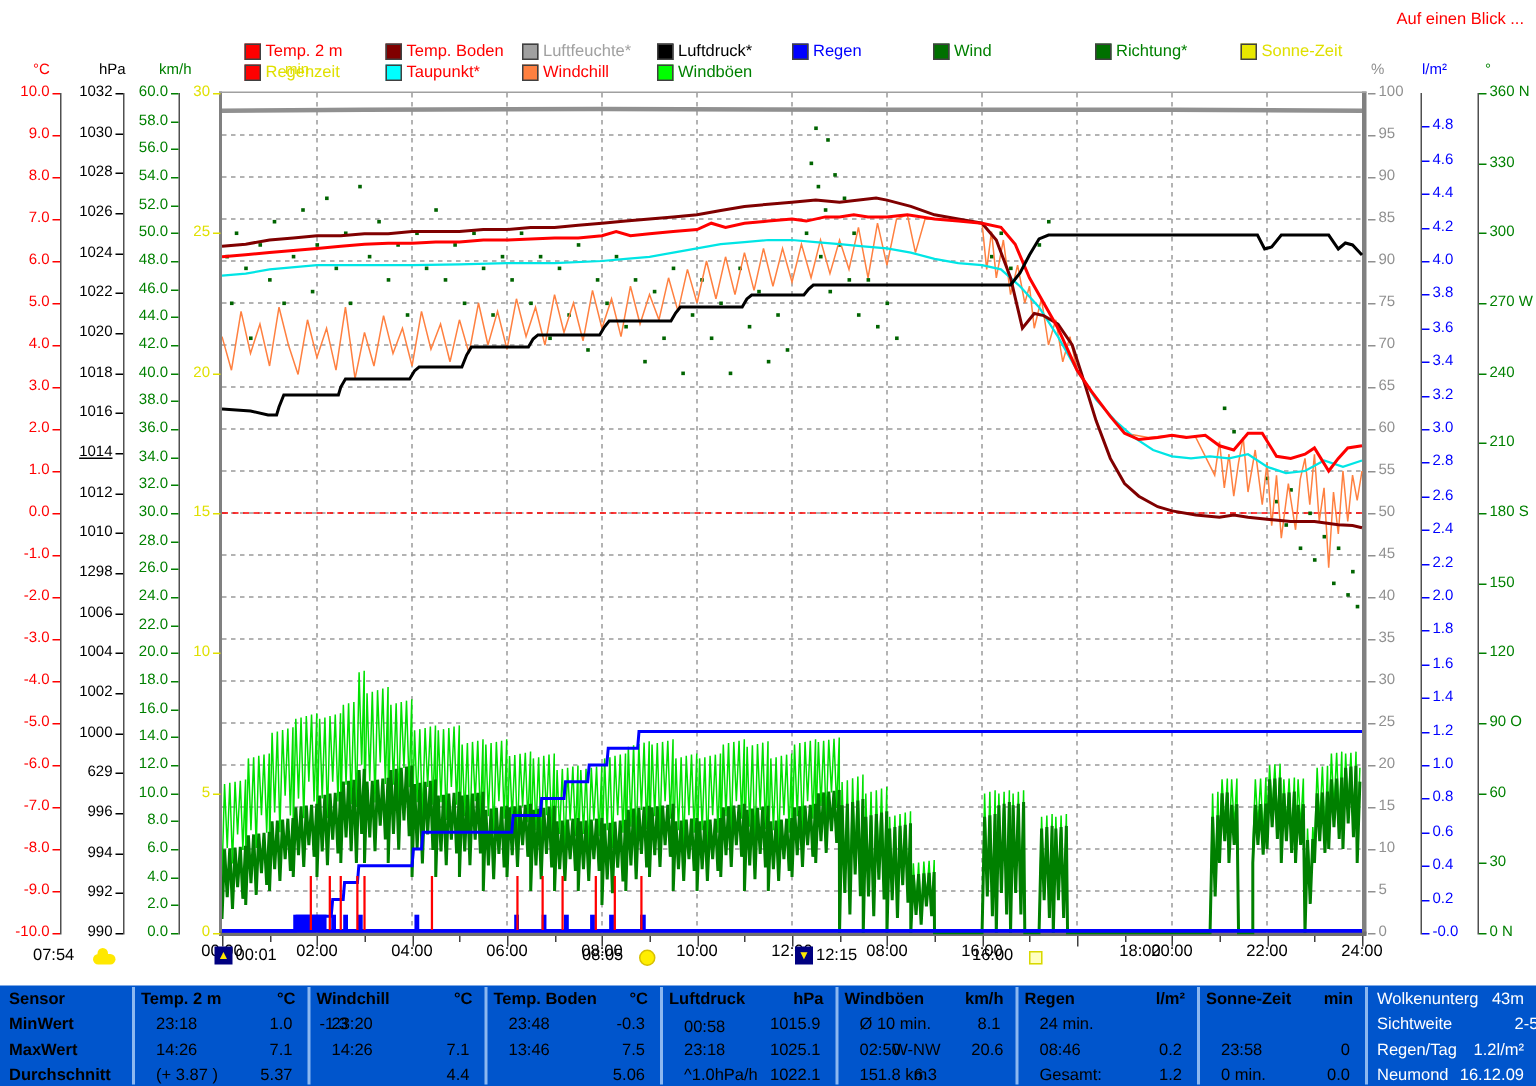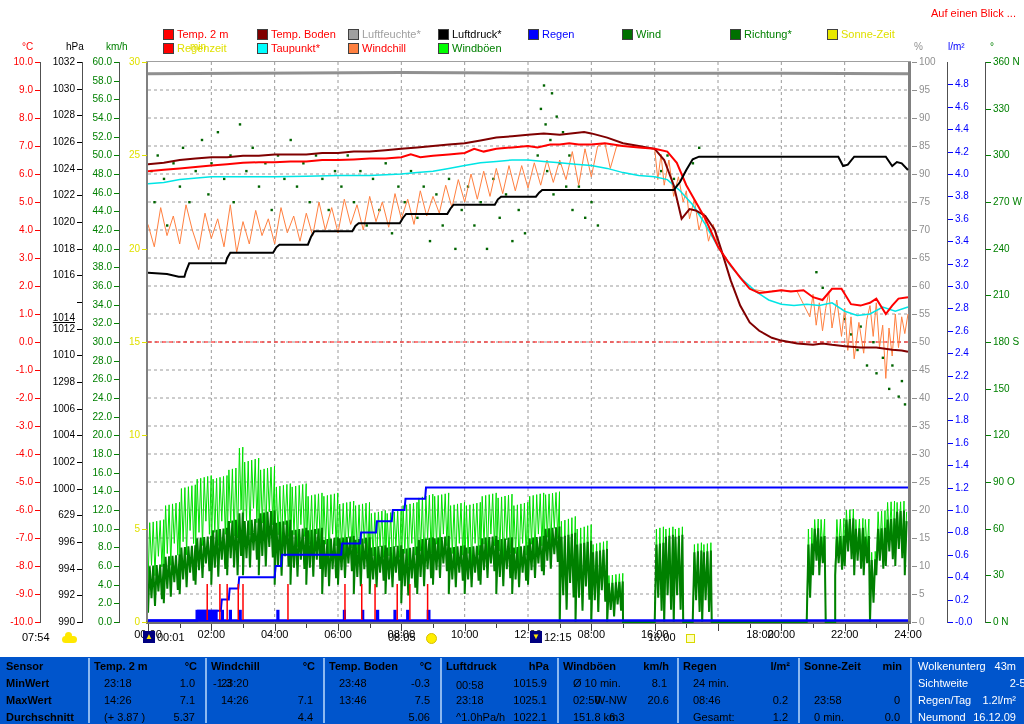--- a/index.html
+++ b/index.html
@@ -150,21 +150,21 @@
       <div class="axlabel" style="position: absolute; top: 162.667px; color: rgb(0, 0, 0); left: 31px; width: 44px; text-align: right;">1024</div>
       <div style="position: absolute; top: 195.333px; height: 1px; width: 5px; background: rgb(0, 0, 0); left: 77px;"></div>
       <div class="axlabel" style="position: absolute; top: 189.333px; color: rgb(0, 0, 0); left: 31px; width: 44px; text-align: right;">1022</div>
       <div style="position: absolute; top: 222px; height: 1px; width: 5px; background: rgb(0, 0, 0); left: 77px;"></div>
       <div class="axlabel" style="position: absolute; top: 216px; color: rgb(0, 0, 0); left: 31px; width: 44px; text-align: right;">1020</div>
       <div style="position: absolute; top: 248.667px; height: 1px; width: 5px; background: rgb(0, 0, 0); left: 77px;"></div>
       <div class="axlabel" style="position: absolute; top: 242.667px; color: rgb(0, 0, 0); left: 31px; width: 44px; text-align: right;">1018</div>
       <div style="position: absolute; top: 275.333px; height: 1px; width: 5px; background: rgb(0, 0, 0); left: 77px;"></div>
       <div class="axlabel" style="position: absolute; top: 269.333px; color: rgb(0, 0, 0); left: 31px; width: 44px; text-align: right;">1016</div>
       <div style="position: absolute; top: 302px; height: 1px; width: 5px; background: rgb(0, 0, 0); left: 77px;"></div>
-      <div class="axlabel" style="position: absolute; top: 312px; color: rgb(0, 0, 0); left: 31px; width: 44px; text-align: right; text-decoration: underline;">1014</div>
+      <div class="axlabel" style="position: absolute; top: 296px; color: rgb(0, 0, 0); left: 31px; width: 44px; text-align: right; text-decoration: underline;">1014</div>
       <div style="position: absolute; top: 328.667px; height: 1px; width: 5px; background: rgb(0, 0, 0); left: 77px;"></div>
       <div class="axlabel" style="position: absolute; top: 322.667px; color: rgb(0, 0, 0); left: 31px; width: 44px; text-align: right;">1012</div>
       <div style="position: absolute; top: 355.333px; height: 1px; width: 5px; background: rgb(0, 0, 0); left: 77px;"></div>
       <div class="axlabel" style="position: absolute; top: 349.333px; color: rgb(0, 0, 0); left: 31px; width: 44px; text-align: right;">1010</div>
       <div style="position: absolute; top: 382px; height: 1px; width: 5px; background: rgb(0, 0, 0); left: 77px;"></div>
       <div class="axlabel" style="position: absolute; top: 376px; color: rgb(0, 0, 0); left: 31px; width: 44px; text-align: right;">1298</div>
       <div style="position: absolute; top: 408.667px; height: 1px; width: 5px; background: rgb(0, 0, 0); left: 77px;"></div>
       <div class="axlabel" style="position: absolute; top: 402.667px; color: rgb(0, 0, 0); left: 31px; width: 44px; text-align: right;">1006</div>
       <div style="position: absolute; top: 435.333px; height: 1px; width: 5px; background: rgb(0, 0, 0); left: 77px;"></div>
       <div class="axlabel" style="position: absolute; top: 429.333px; color: rgb(0, 0, 0); left: 31px; width: 44px; text-align: right;">1004</div>

